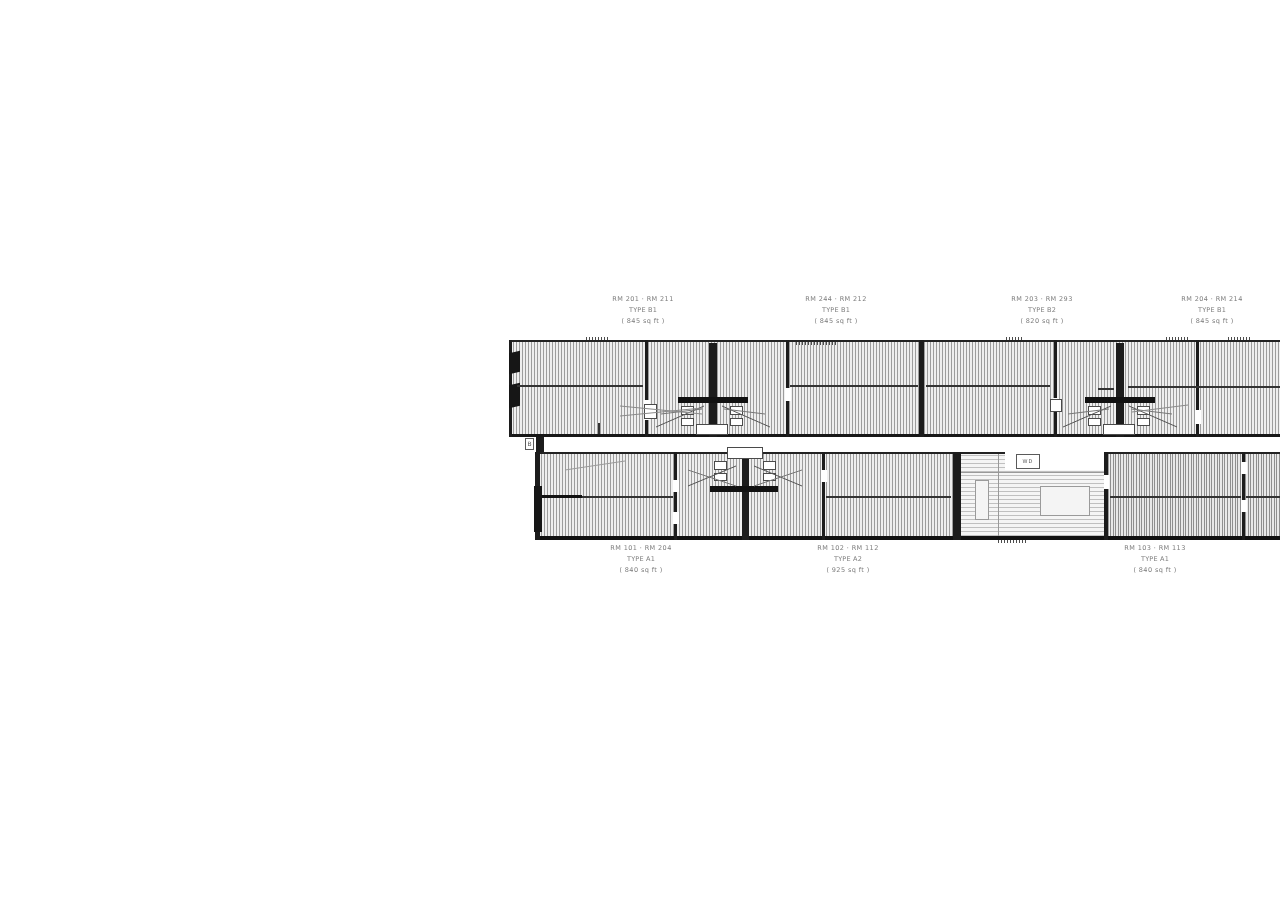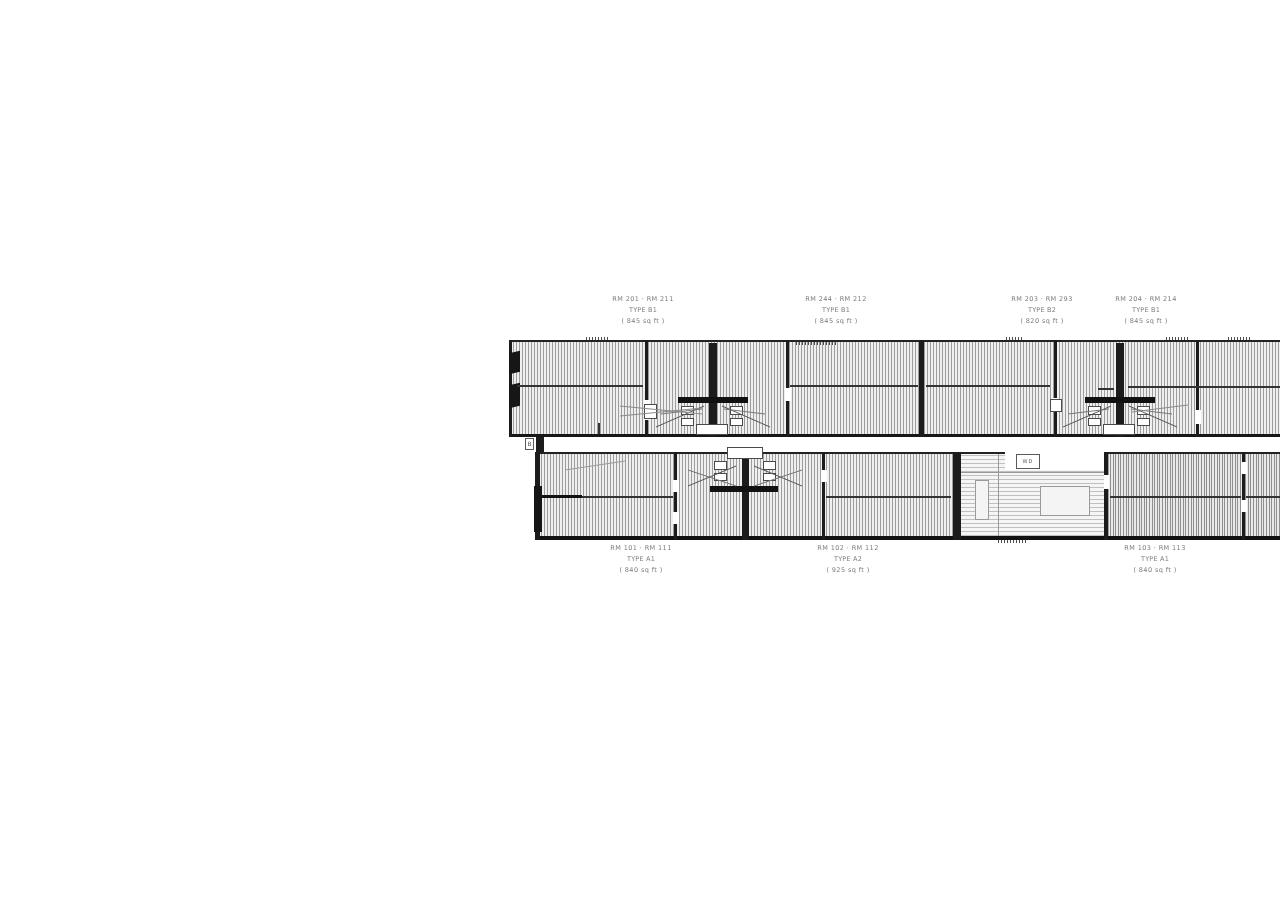--- a/index.html
+++ b/index.html
@@ -156,28 +156,28 @@
   <div class="lbl" style="left:836px;top:294px;">
     <div>RM 244 · RM 212</div>
     <div class="l2">TYPE B1</div>
     <div>( 845 sq ft )</div>
   </div>
   <div class="lbl" style="left:1042px;top:294px;">
     <div>RM 203 · RM 293</div>
     <div class="l2">TYPE B2</div>
     <div>( 820 sq ft )</div>
   </div>
-  <div class="lbl" style="left:1146px;top:294px;">
+  <div class="lbl" style="left:1212px;top:294px;">
     <div>RM 204 · RM 214</div>
     <div class="l2">TYPE B1</div>
     <div>( 845 sq ft )</div>
   </div>
 
   <div class="lbl" style="left:641px;top:543px;">
-    <div>RM 101 · RM 111</div>
+    <div>RM 101 · RM 204</div>
     <div class="l2">TYPE A1</div>
     <div>( 840 sq ft )</div>
   </div>
   <div class="lbl" style="left:848px;top:543px;">
     <div>RM 102 · RM 112</div>
     <div class="l2">TYPE A2</div>
     <div>( 925 sq ft )</div>
   </div>
   <div class="lbl" style="left:1155px;top:543px;">
     <div>RM 103 · RM 113</div>

